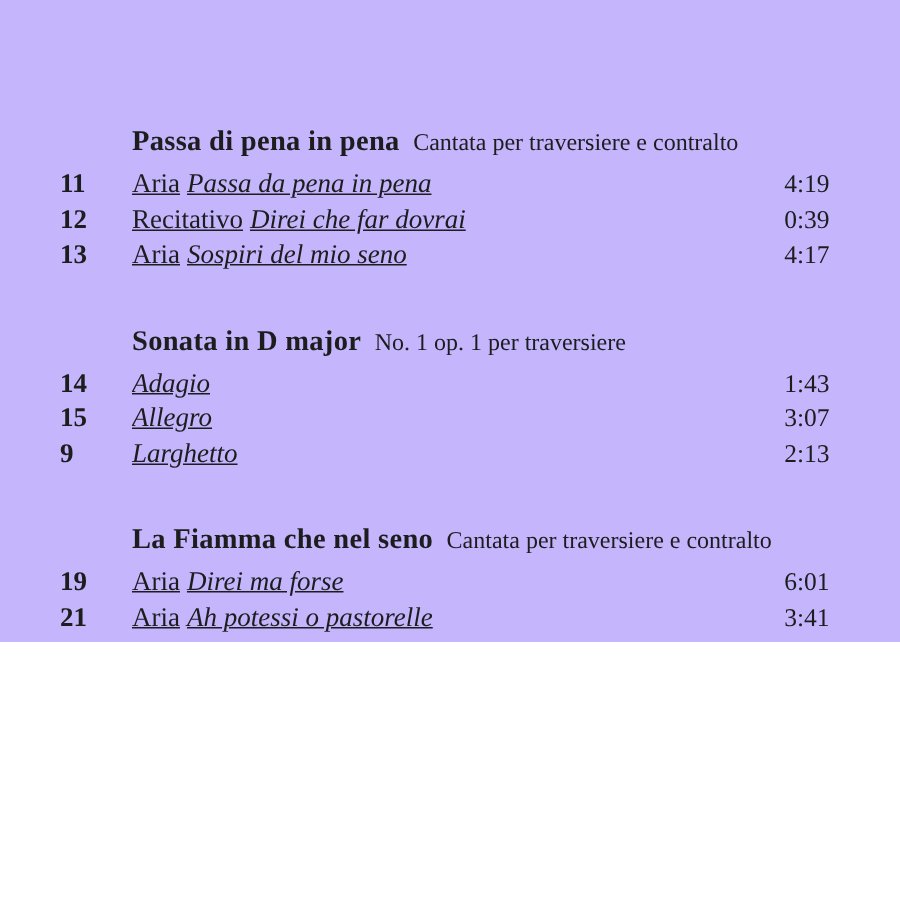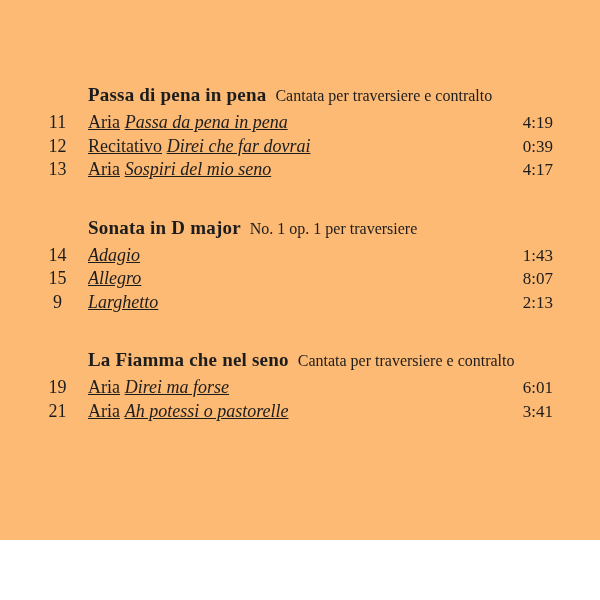--- a/index.html
+++ b/index.html
@@ -6,22 +6,22 @@
   html, body { width: 600px; height: 600px; }
   body {
     background: #ffffff;
     font-family: "Liberation Serif", serif;
     color: #1d1d1d;
     overflow: hidden;
   }
   .page {
     position: relative;
     width: 600px;
-    height: 540px;
-    background: #fdba74;
+    height: 428px;
+    background: #c4b5fd;
   }
   .tracklist {
     position: absolute;
     left: 40px;
     top: 80px;
     width: 513px;
   }
   .section { margin-top: 31px; }
   .section:first-child { margin-top: 0; }
   .section-heading {
@@ -43,22 +43,22 @@
   .track-row {
     display: flex;
     align-items: baseline;
     line-height: 22.5px;
     font-size: 18px;
     white-space: nowrap;
   }
   .track-number {
     flex: none;
     width: 35px;
-    text-align: center;
-    font-weight: normal;
+    text-align: left;
+    font-weight: bold;
   }
   .track-text {
     flex: 1;
     margin-left: 13px;
     overflow: hidden;
     text-decoration: underline;
   }
   .track-prefix:not(:empty) { margin-right: 0.26em; }
   .track-title { font-style: italic; }
   .track-duration {
@@ -100,21 +100,21 @@
     <div class="tracks">
   <div class="track-row">
             <span class="track-number">14</span>
             <span class="track-text"><span class="track-prefix"></span><span class="track-title">Adagio</span></span>
             <span class="track-duration">1:43</span>
           </div>
 
   <div class="track-row">
             <span class="track-number">15</span>
             <span class="track-text"><span class="track-prefix"></span><span class="track-title">Allegro</span></span>
-            <span class="track-duration">8:07</span>
+            <span class="track-duration">3:07</span>
           </div>
 
   <div class="track-row">
             <span class="track-number">9</span>
             <span class="track-text"><span class="track-prefix"></span><span class="track-title">Larghetto</span></span>
             <span class="track-duration">2:13</span>
           </div>
 
 </div>
   </section>

